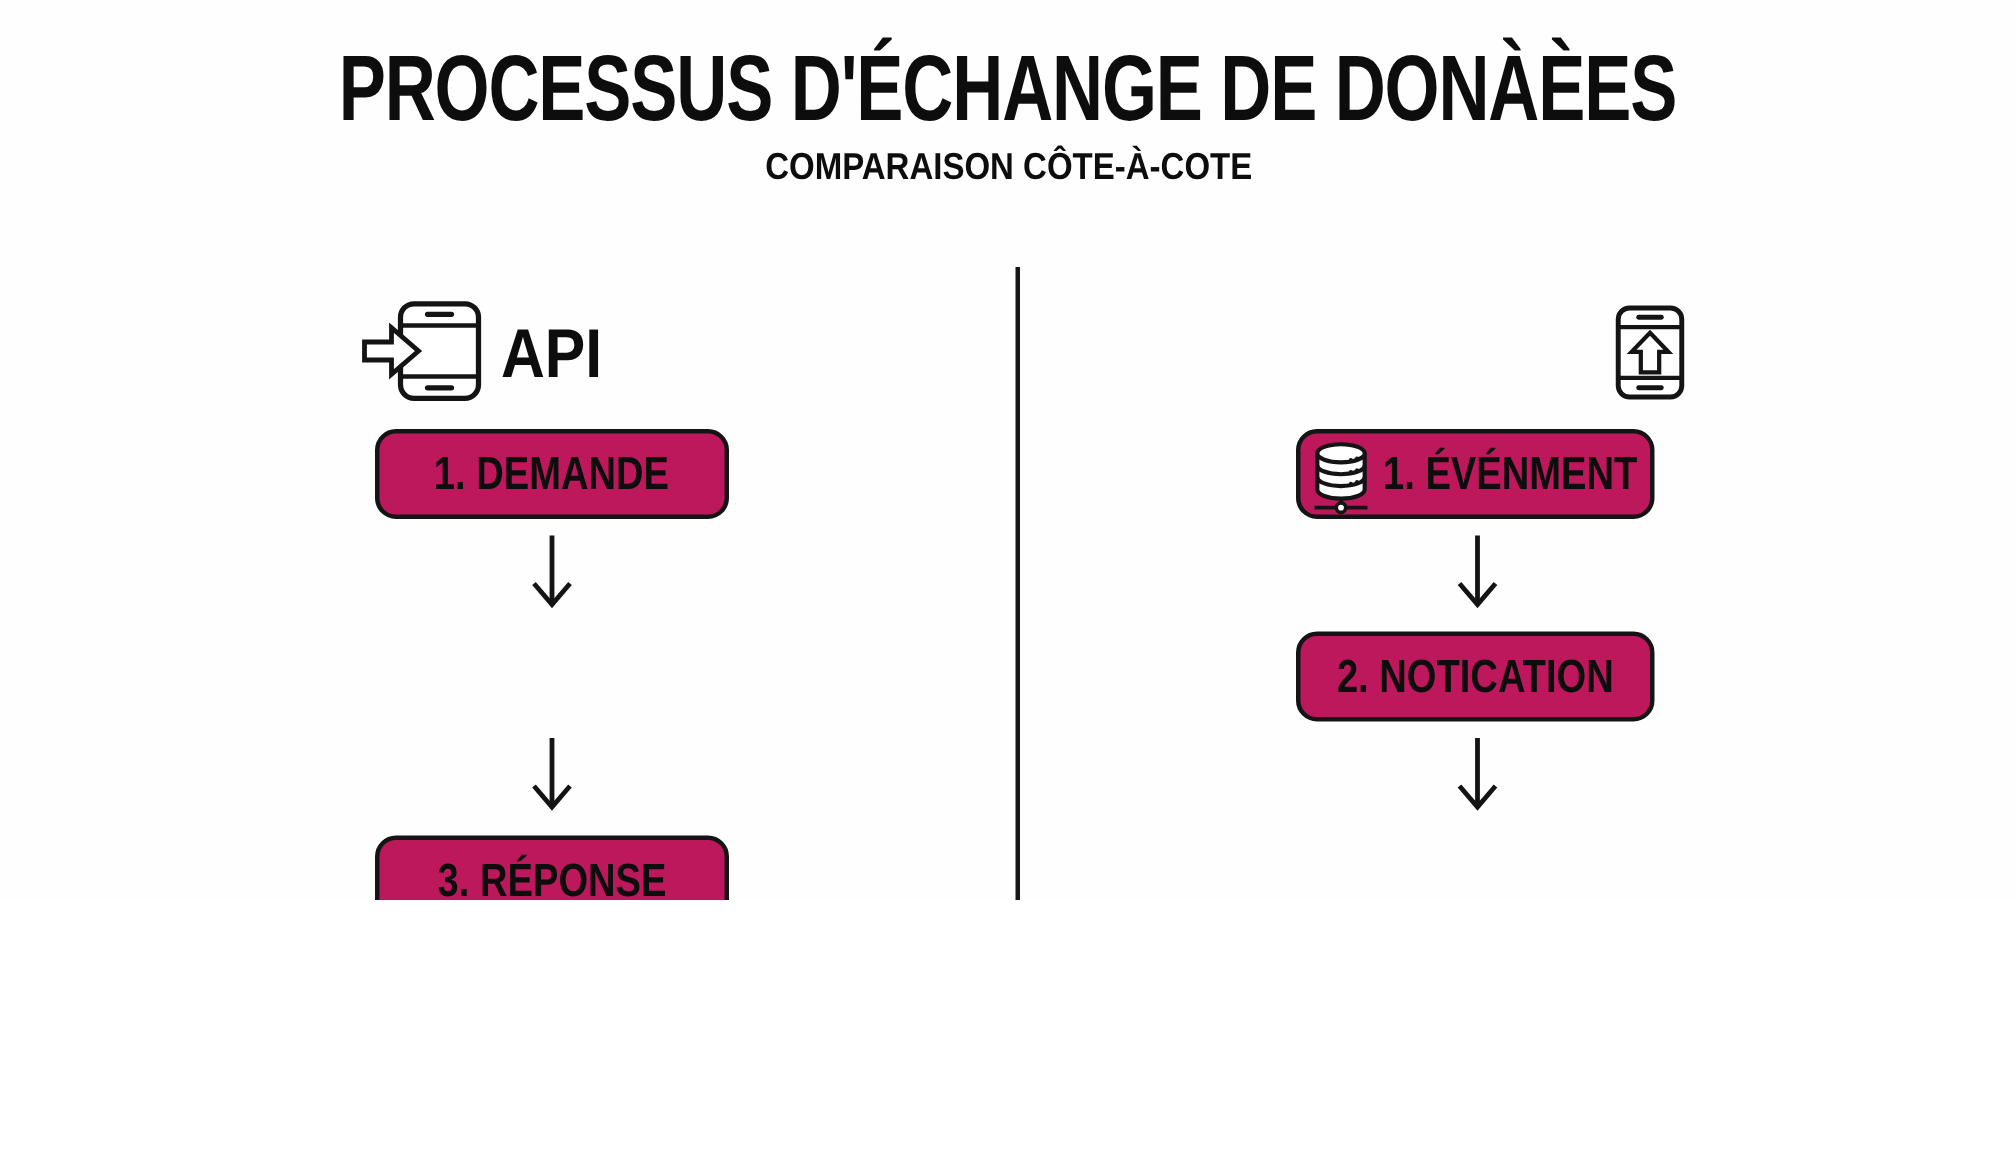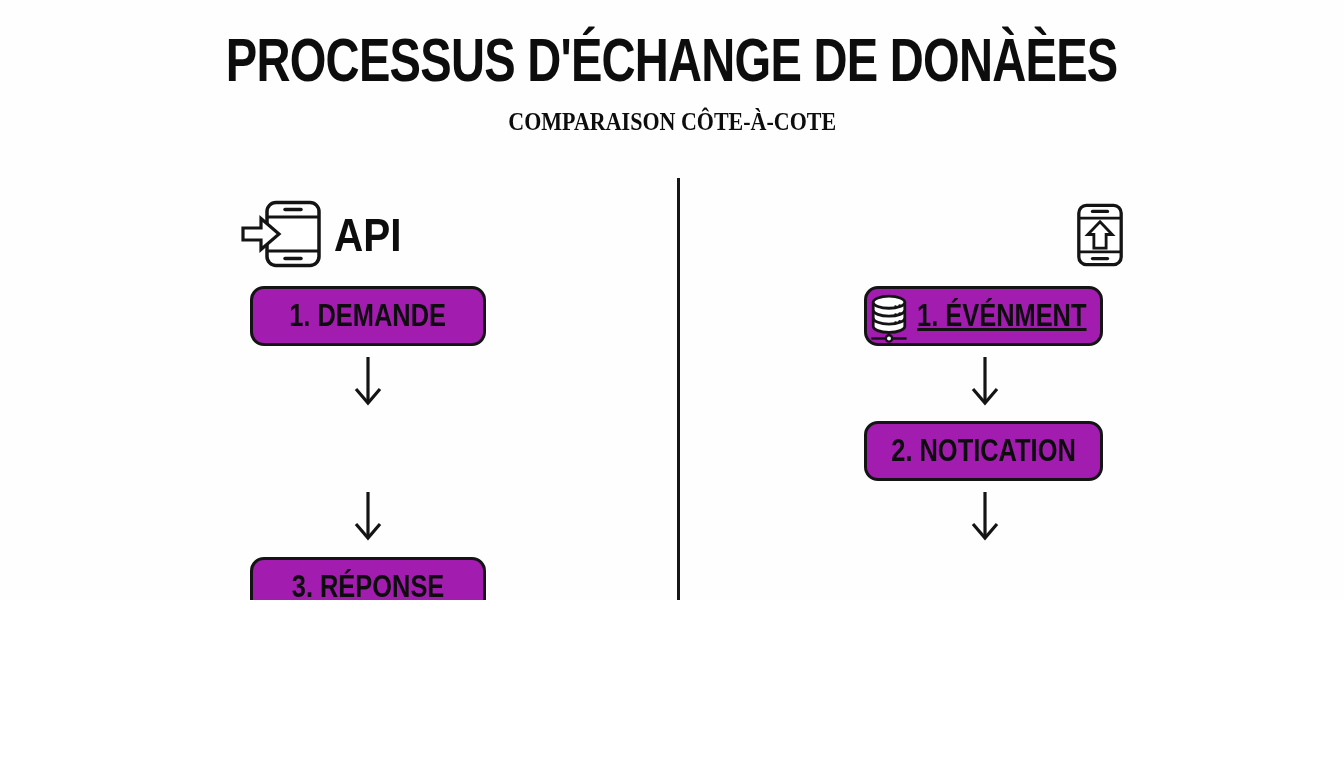--- a/index.html
+++ b/index.html
@@ -24,25 +24,24 @@
     display: inline-block;
     font-size: 62px;
     font-weight: bold;
     letter-spacing: -1px;
     transform: scaleX(0.76);
     transform-origin: center;
     color: #0d0d0d;
   }
   .subtitle-wrap {
     position: absolute;
-    top: 108px; left: 0;
+    top: 97px; left: 0;
     width: 100%;
     text-align: center;
     white-space: nowrap;
-    font-family: Liberation Serif, serif;
   }
   .subtitle-text {
     display: inline-block;
     font-size: 25px;
     font-weight: bold;
     letter-spacing: 0px;
     transform: scaleX(0.88);
     transform-origin: center;
     color: #0d0d0d;
   }
@@ -70,39 +69,38 @@
   }
   .api-label   { transform: scaleX(0.88); transform-origin: left center; }
   .webhook-label { transform: scaleX(0.84); transform-origin: left center; }
   
   .step-box {
     position: absolute;
     width: 236px; height: 60px;
     box-sizing: border-box;
     border: 3.5px solid #141414;
     border-radius: 14px;
-    background: #a21caf;
+    background: #be185d;
     display: flex;
     align-items: center;
     justify-content: center;
   }
   .step-box.wide { width: 239px; }
   .step-label {
     display: inline-block;
     font-size: 31px;
     font-weight: bold;
     white-space: nowrap;
     transform: scaleX(0.82);
     transform-origin: center;
     color: #0d0d0d;
   }
   .step-box.with-icon {
-    justify-content: center;
-    padding-left: 21px;
-    text-decoration: underline;
+    justify-content: space-between;
+    padding-left: 3px;
   }
   .step-box.with-icon .step-label {
     transform-origin: left center;
     margin-left: 4px;
   }
   .db-icon-holder { display: inline-flex; transform: translateY(2px); }
   
   .abs { position: absolute; }
   .icon { display: inline-flex; line-height: 0; }
 </style>

